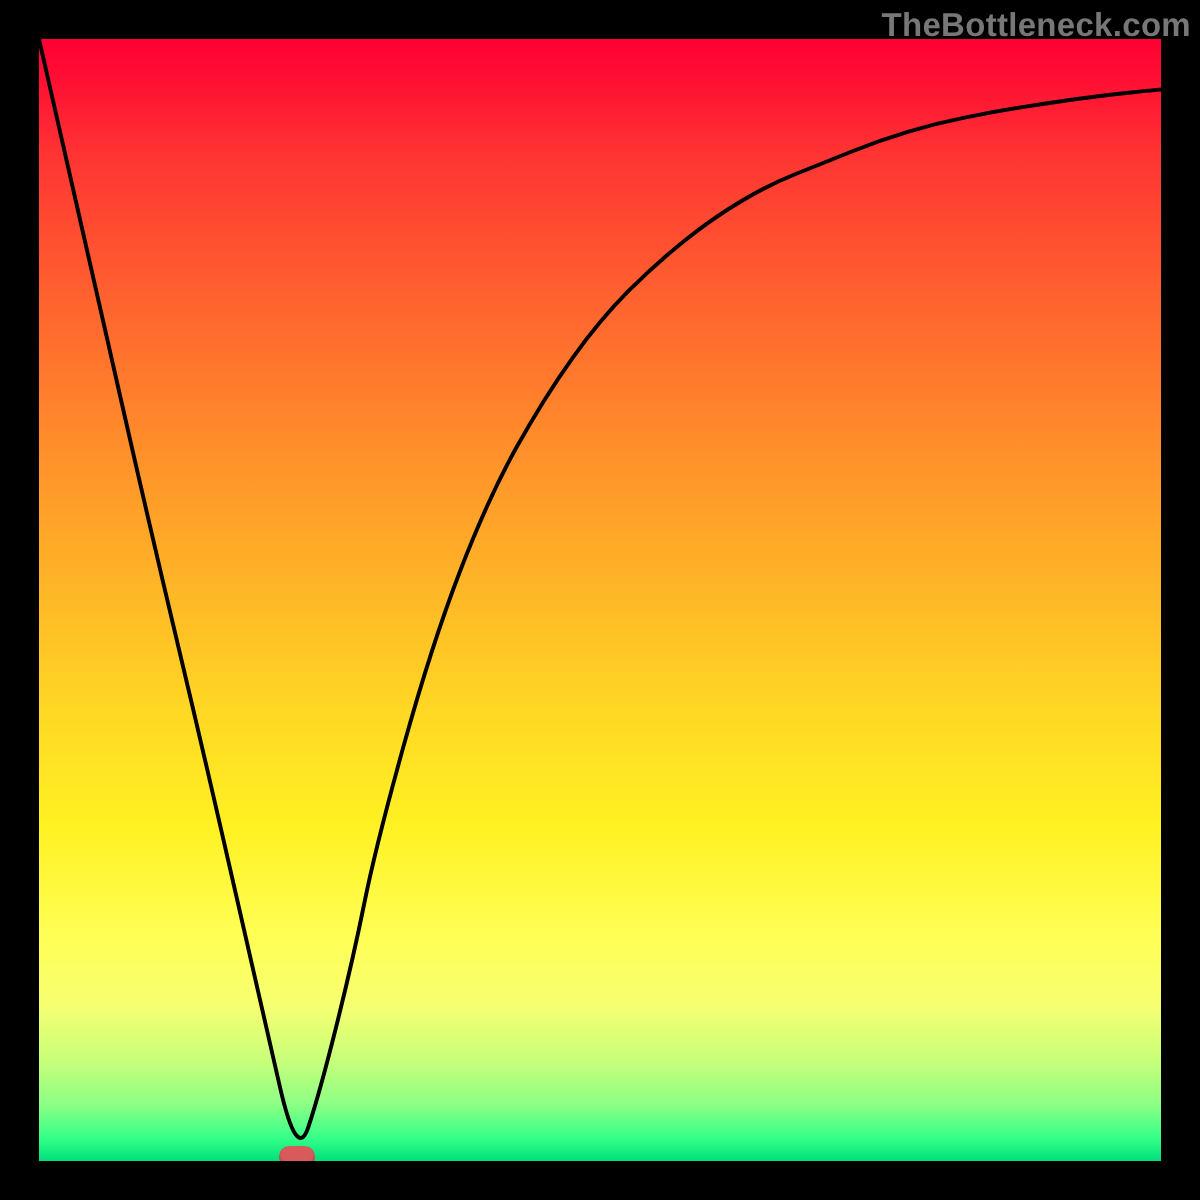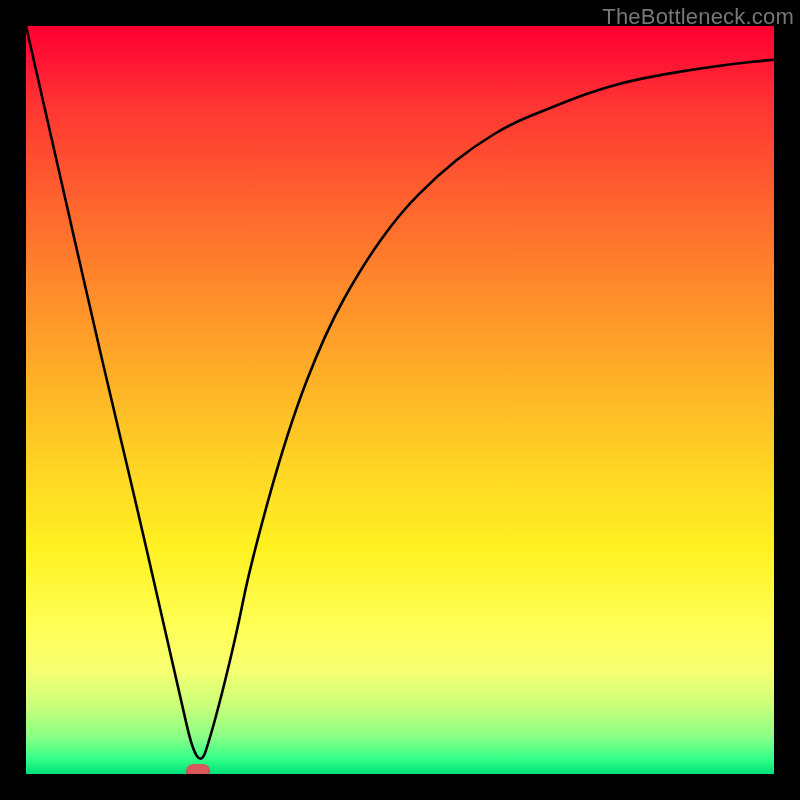--- a/index.html
+++ b/index.html
@@ -47,21 +47,21 @@
       #33ff88 98%,
       #00e07a 100%
     );
   }
   .watermark {
     position: absolute;
     top: 4px;
     right: 6px;
     color: #777;
     font-size: 22px;
-    font-weight: 400;
+    font-weight: 700;
     letter-spacing: 0.2px;
     user-select: none;
   }
   svg.curve {
     position: absolute;
     inset: 0;
   }
   .dot {
     position: absolute;
     width: 24px;

